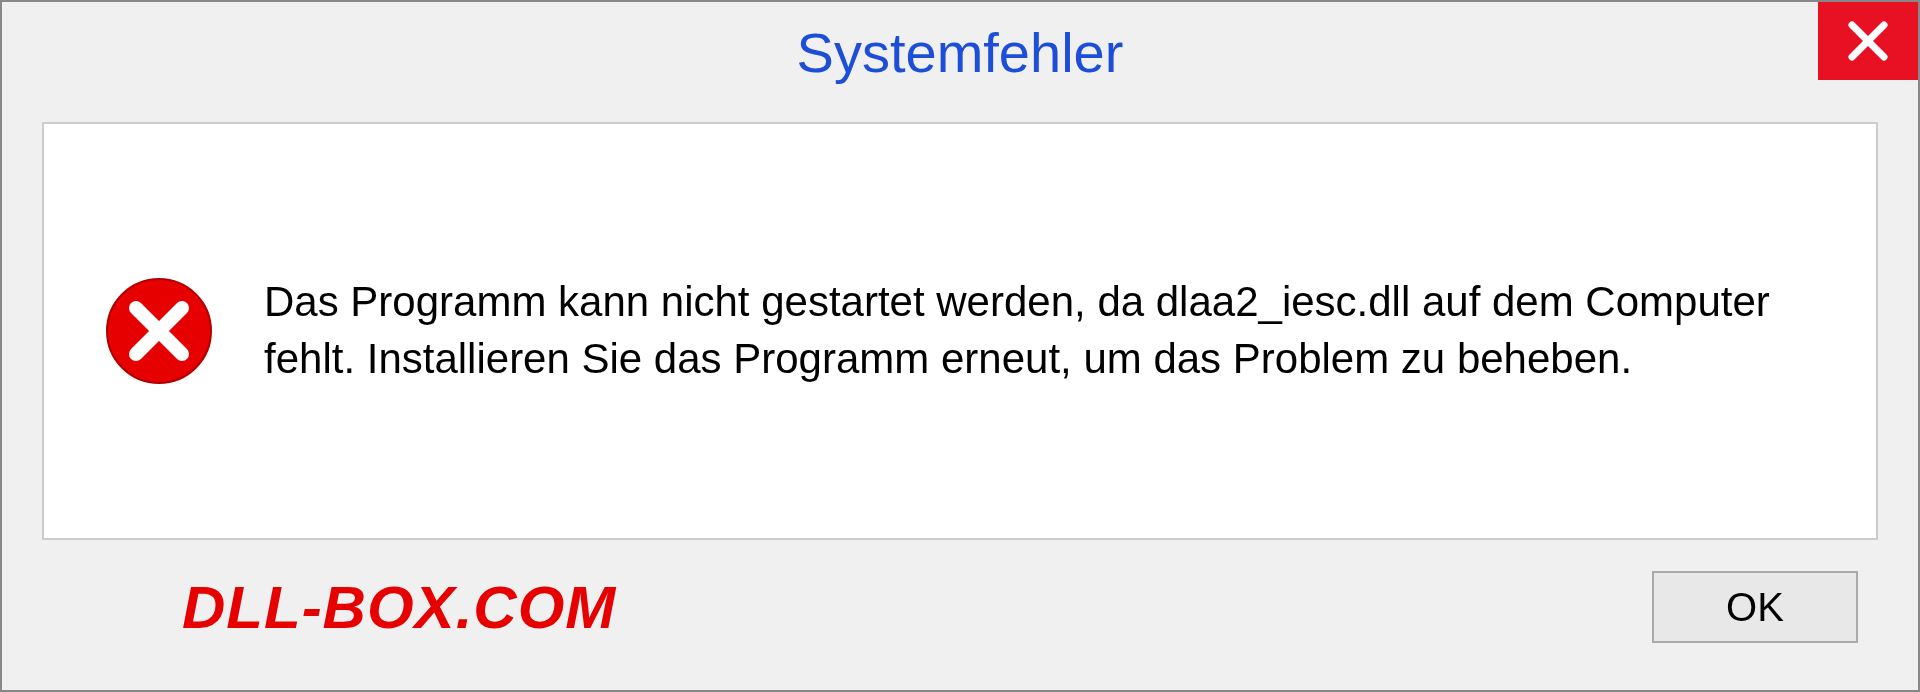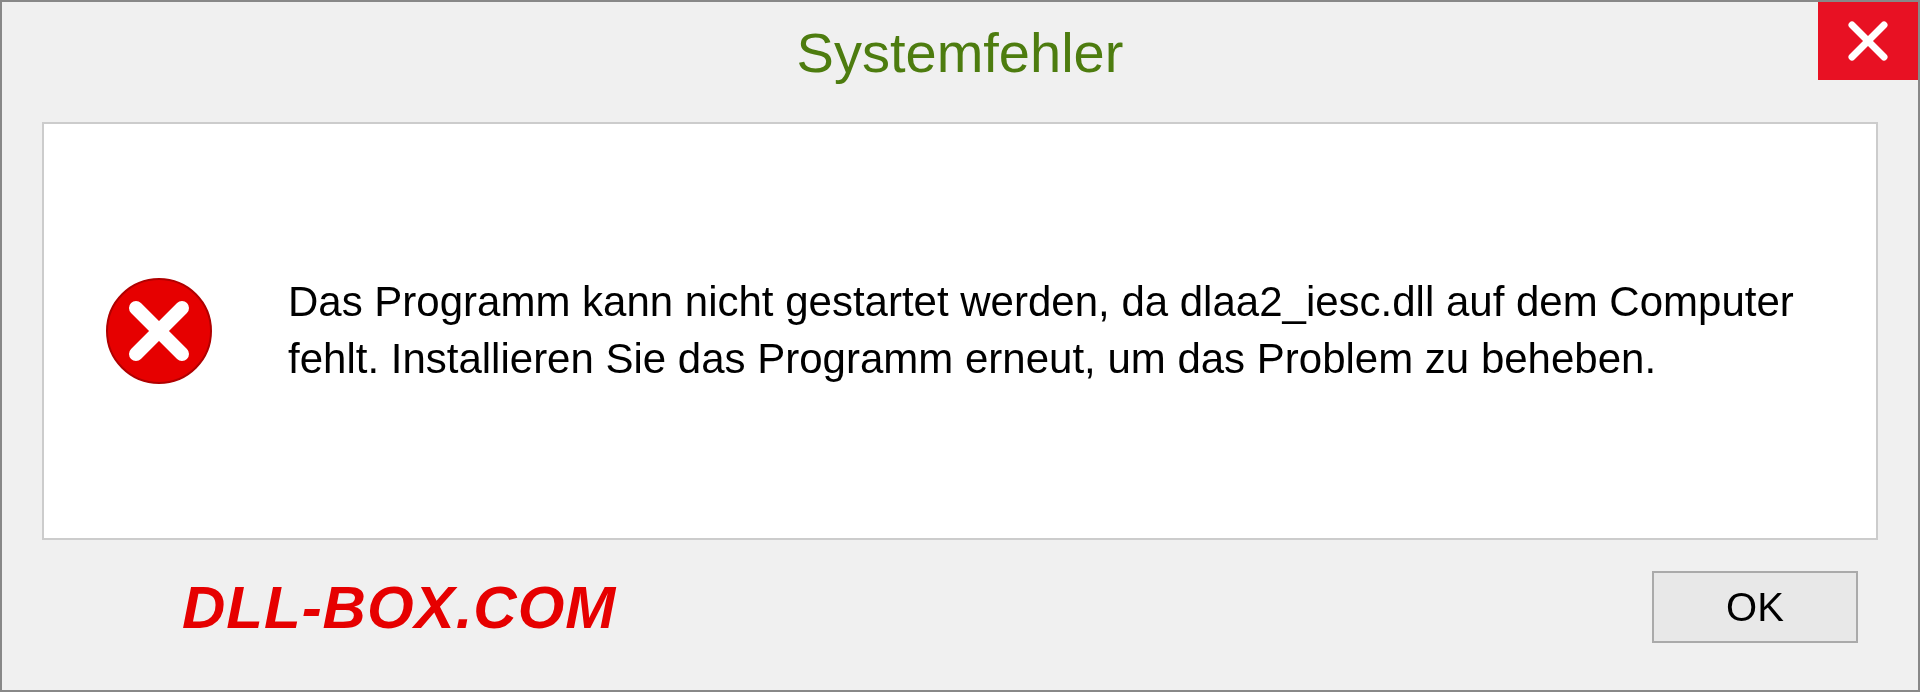--- a/index.html
+++ b/index.html
@@ -28,21 +28,21 @@
       height: 100px;
       display: flex;
       align-items: center;
       justify-content: center;
       position: relative;
       background: #f0f0f0;
     }
     .title {
       font-size: 56px;
       font-weight: 400;
-      color: #4d7c0f;
+      color: #1d4ed8;
     }
     .close-btn {
       position: absolute;
       right: 0;
       top: 0;
       width: 100px;
       height: 78px;
       background: #e81123;
       display: flex;
       align-items: center;
@@ -54,21 +54,21 @@
       height: 44px;
     }
     .content-area {
       margin: 20px 40px 0 40px;
       background: #fff;
       border: 2px solid #ccc;
       flex: 1;
       display: flex;
       align-items: center;
       padding: 50px 60px;
-      gap: 74px;
+      gap: 50px;
     }
     .error-icon {
       flex-shrink: 0;
       width: 110px;
       height: 110px;
     }
     .error-icon svg {
       width: 100%;
       height: 100%;
     }

